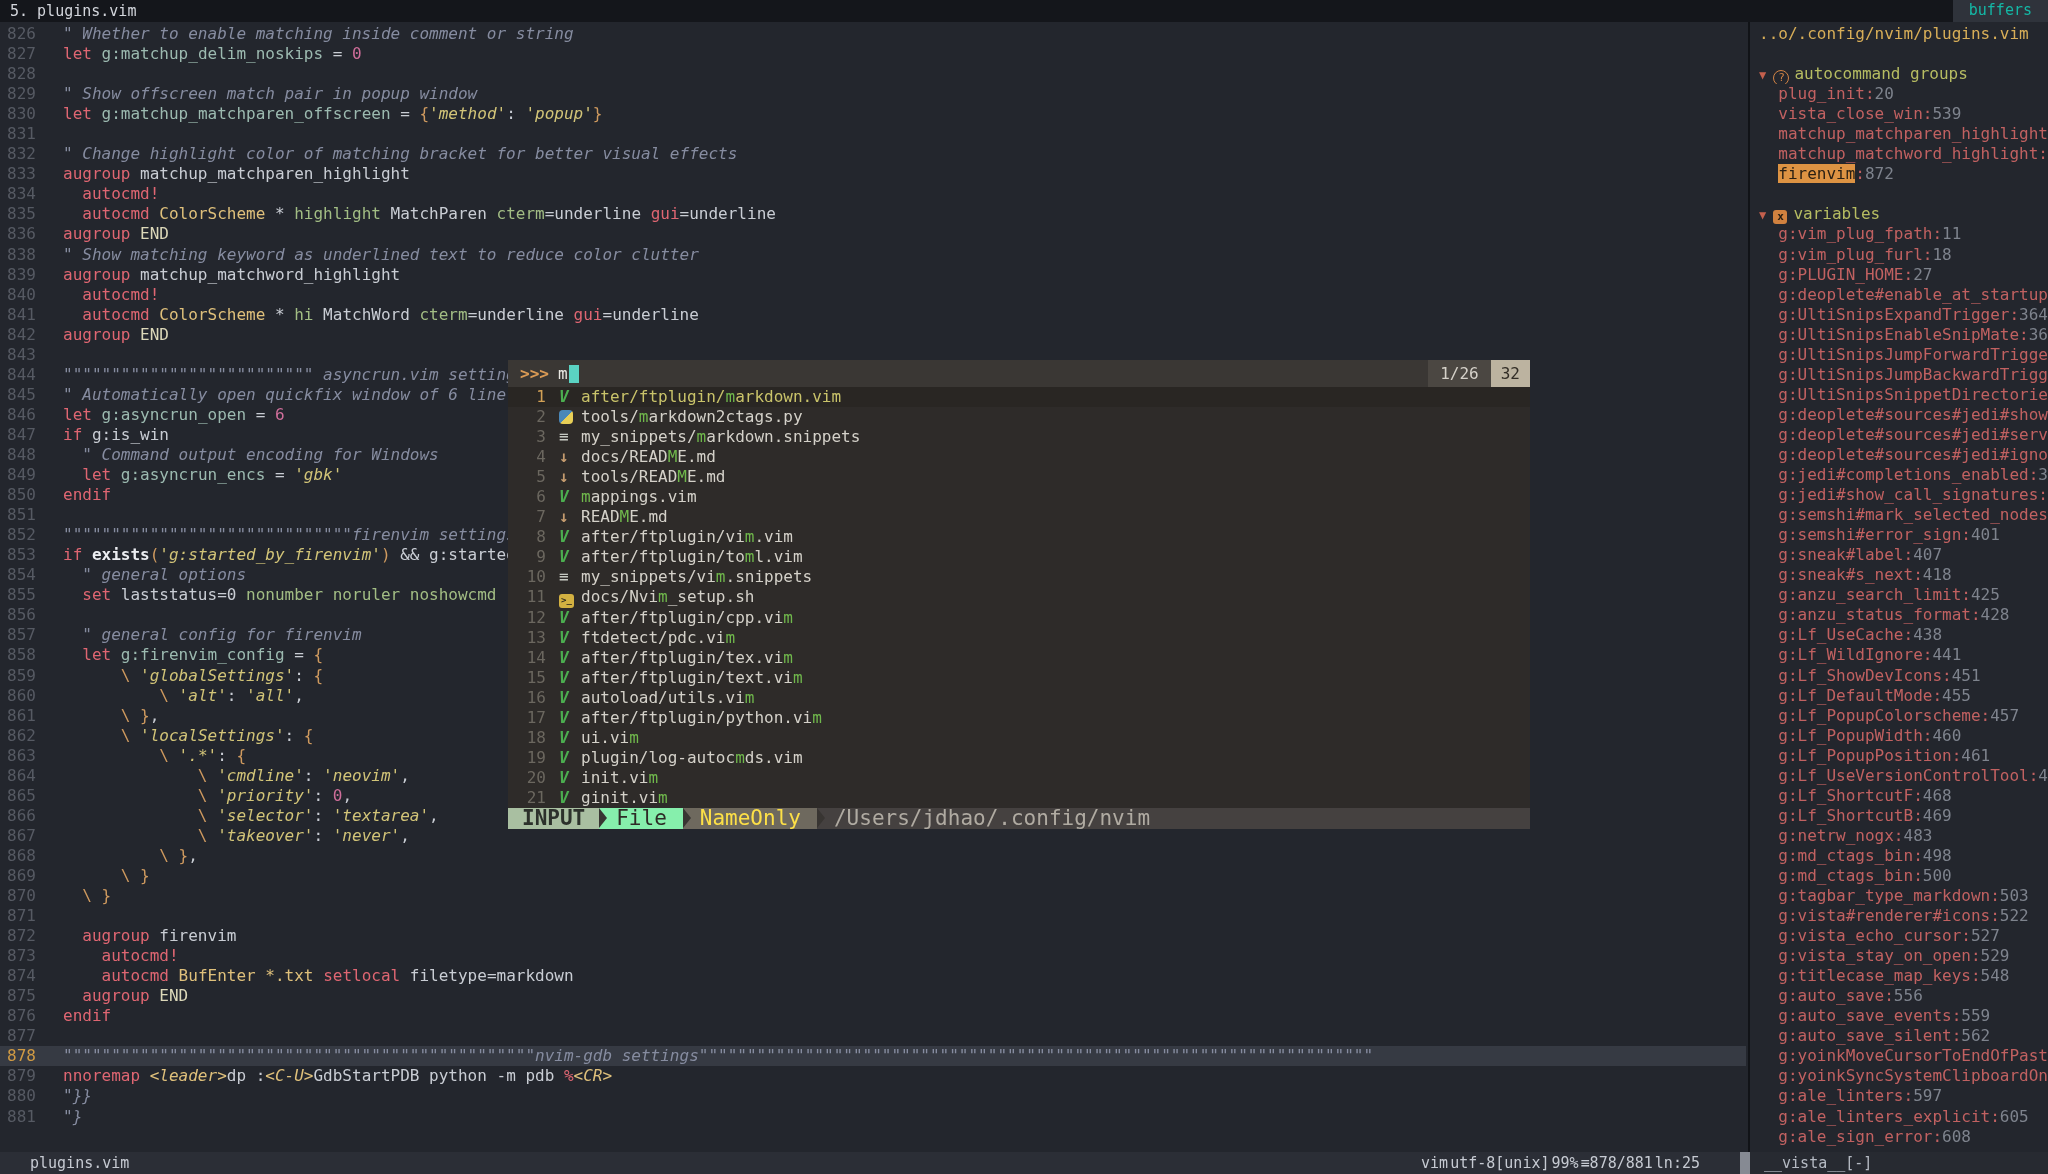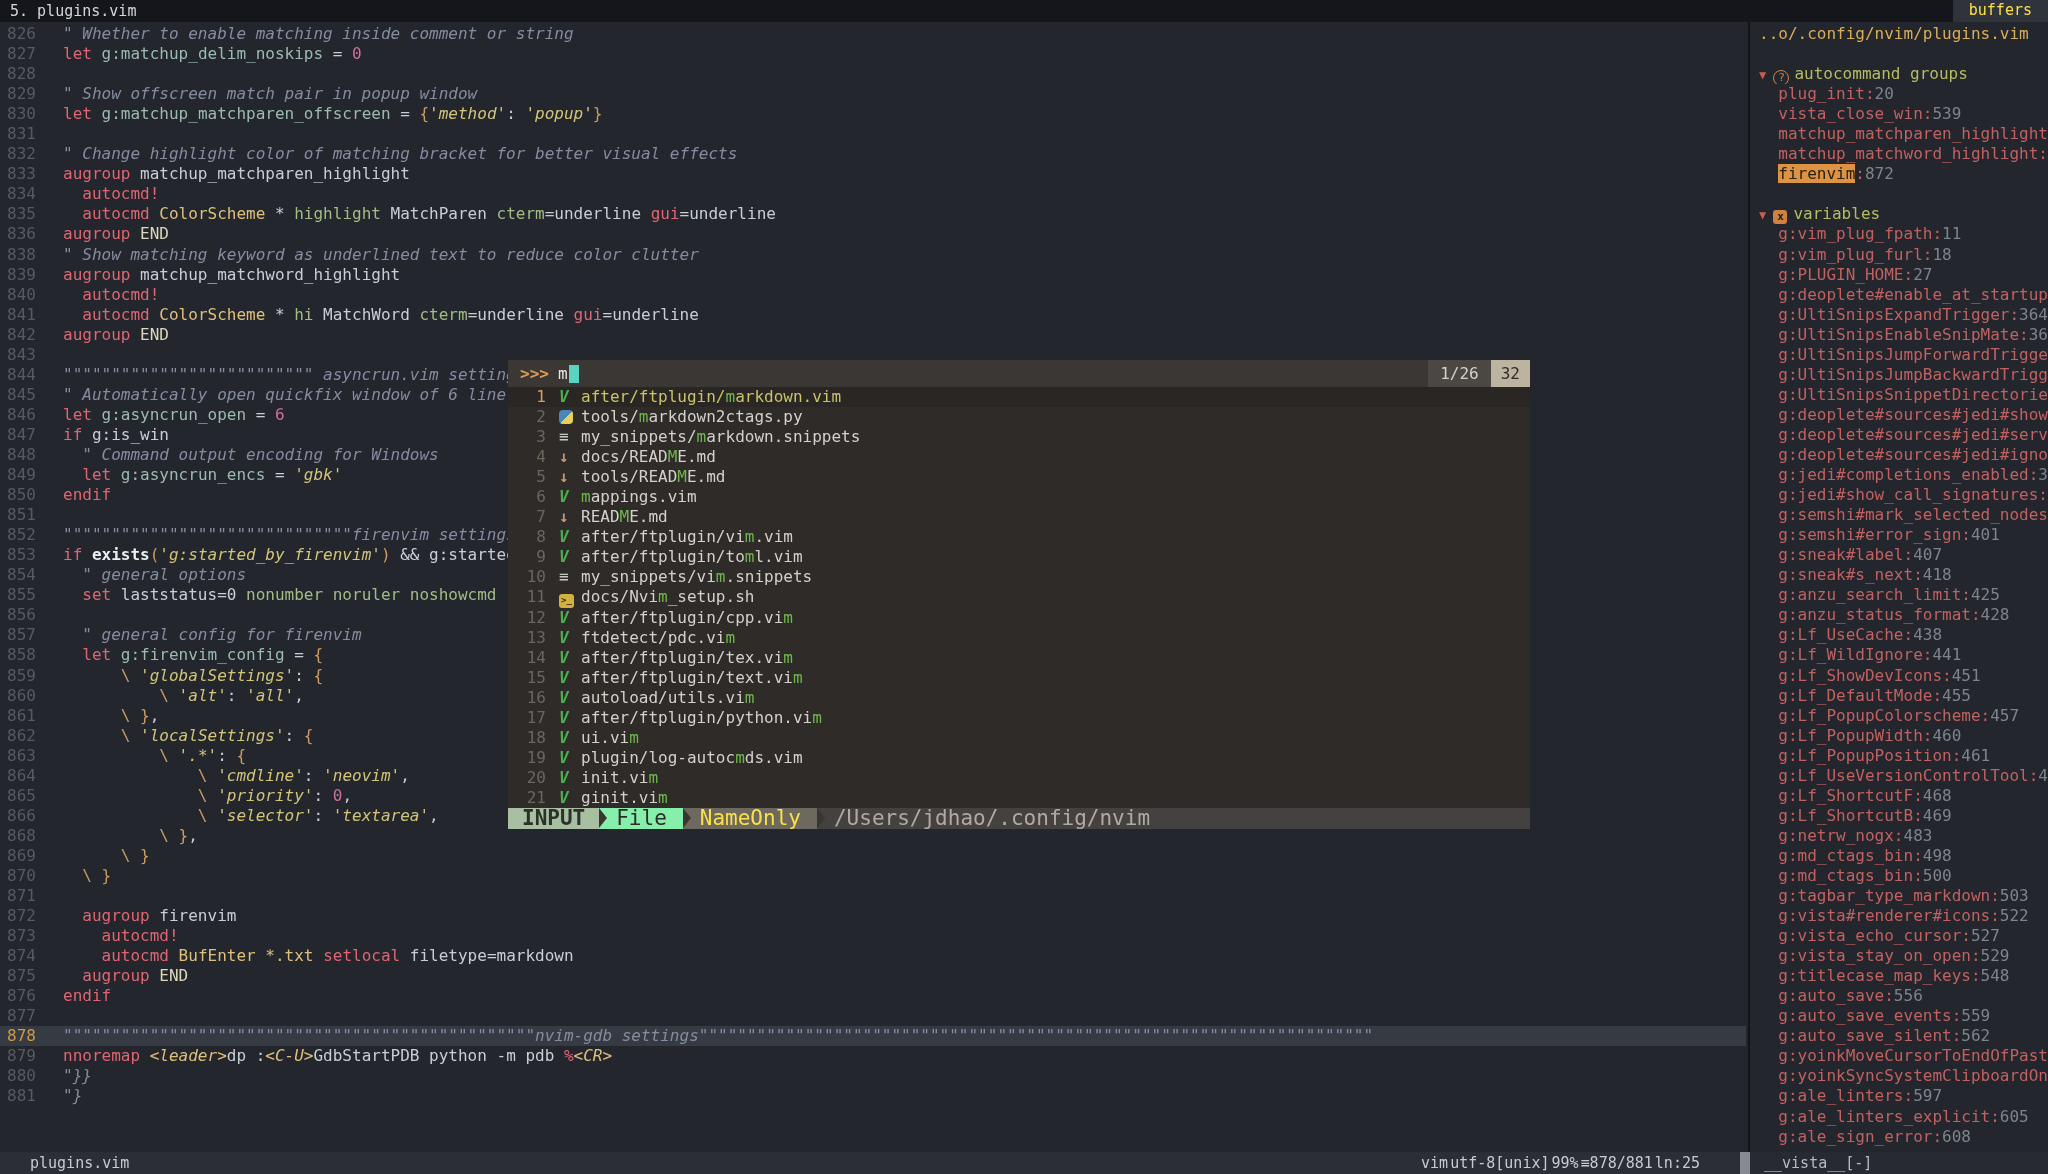--- a/index.html
+++ b/index.html
@@ -2,21 +2,21 @@
 <html><head>
 <meta charset="utf-8">
 <style>
   html,body{margin:0;padding:0}
   body{width:2048px;height:1174px;background:#23262d;overflow:hidden;position:relative;
        font-family:"DejaVu Sans Mono",monospace;font-size:16px;color:#c9cdd4}
   
   .tabline{position:absolute;top:0;left:0;width:2048px;height:22px;background:#14161b;
            display:flex;justify-content:space-between;align-items:center;font-size:15px}
   .tab-left{padding-left:10px;color:#d3d6dc;line-height:22px}
-  .tab-right{background:#2f333b;padding:0 16px;height:25px;line-height:22px;color:#fde047}
+  .tab-right{background:#2f333b;padding:0 16px;height:25px;line-height:22px;color:#14b8a6}
   
   #code{position:absolute;top:22px;left:0;width:1746px;height:1130px;overflow:hidden;padding-top:2px}
   .cl{height:20.05px;line-height:20.05px;white-space:pre}
   .cl.cur{background:#363a43}
   .ln{display:inline-block;width:36px;text-align:right;color:#565a63;margin-right:27px}
   .cl.cur .ln{color:#cf9a44}
   .com{color:#868ca0;font-style:italic}
   .kw{color:#df6672}
   .var{color:#9cbab0}
   .str{color:#d2c478;font-style:italic}
@@ -130,20 +130,21 @@
     <div class="cl"><span class="ln">857</span><span class="tx">  </span><span class="com">" general config for firenvim</span></div>
     <div class="cl"><span class="ln">858</span><span class="tx">  </span><span class="kw">let</span><span class="tx"> </span><span class="var">g:firenvim_config</span><span class="tx"> = </span><span class="br">{</span></div>
     <div class="cl"><span class="ln">859</span><span class="tx">      </span><span class="br">\</span><span class="tx"> </span><span class="str">'globalSettings'</span><span class="tx">: </span><span class="br">{</span></div>
     <div class="cl"><span class="ln">860</span><span class="tx">          </span><span class="br">\</span><span class="tx"> </span><span class="str">'alt'</span><span class="tx">: </span><span class="str">'all'</span><span class="tx">,</span></div>
     <div class="cl"><span class="ln">861</span><span class="tx">      </span><span class="br">\ }</span><span class="tx">,</span></div>
     <div class="cl"><span class="ln">862</span><span class="tx">      </span><span class="br">\</span><span class="tx"> </span><span class="str">'localSettings'</span><span class="tx">: </span><span class="br">{</span></div>
     <div class="cl"><span class="ln">863</span><span class="tx">          </span><span class="br">\</span><span class="tx"> </span><span class="str">'.*'</span><span class="tx">: </span><span class="br">{</span></div>
     <div class="cl"><span class="ln">864</span><span class="tx">              </span><span class="br">\</span><span class="tx"> </span><span class="str">'cmdline'</span><span class="tx">: </span><span class="str">'neovim'</span><span class="tx">,</span></div>
     <div class="cl"><span class="ln">865</span><span class="tx">              </span><span class="br">\</span><span class="tx"> </span><span class="str">'priority'</span><span class="tx">: </span><span class="num">0</span><span class="tx">,</span></div>
     <div class="cl"><span class="ln">866</span><span class="tx">              </span><span class="br">\</span><span class="tx"> </span><span class="str">'selector'</span><span class="tx">: </span><span class="str">'textarea'</span><span class="tx">,</span></div>
+    <div class="cl"><span class="ln">867</span><span class="tx">              </span><span class="br">\</span><span class="tx"> </span><span class="str">'takeover'</span><span class="tx">: </span><span class="str">'never'</span><span class="tx">,</span></div>
     <div class="cl"><span class="ln">868</span><span class="tx">          </span><span class="br">\ }</span><span class="tx">,</span></div>
     <div class="cl"><span class="ln">869</span><span class="tx">      </span><span class="br">\ }</span></div>
     <div class="cl"><span class="ln">870</span><span class="tx">  </span><span class="br">\ }</span></div>
     <div class="cl"><span class="ln">871</span></div>
     <div class="cl"><span class="ln">872</span><span class="tx">  </span><span class="kw">augroup</span><span class="tx"> firenvim</span></div>
     <div class="cl"><span class="ln">873</span><span class="tx">    </span><span class="kw">autocmd!</span></div>
     <div class="cl"><span class="ln">874</span><span class="tx">    </span><span class="kw">autocmd</span><span class="tx"> </span><span class="ev">BufEnter</span><span class="tx"> </span><span class="ev">*.txt</span><span class="tx"> </span><span class="kw">setlocal</span><span class="tx"> filetype=markdown</span></div>
     <div class="cl"><span class="ln">875</span><span class="tx">  </span><span class="kw">augroup</span><span class="tx"> </span><span class="cst">END</span></div>
     <div class="cl"><span class="ln">876</span><span class="kw">endif</span></div>
     <div class="cl"><span class="ln">877</span></div>

